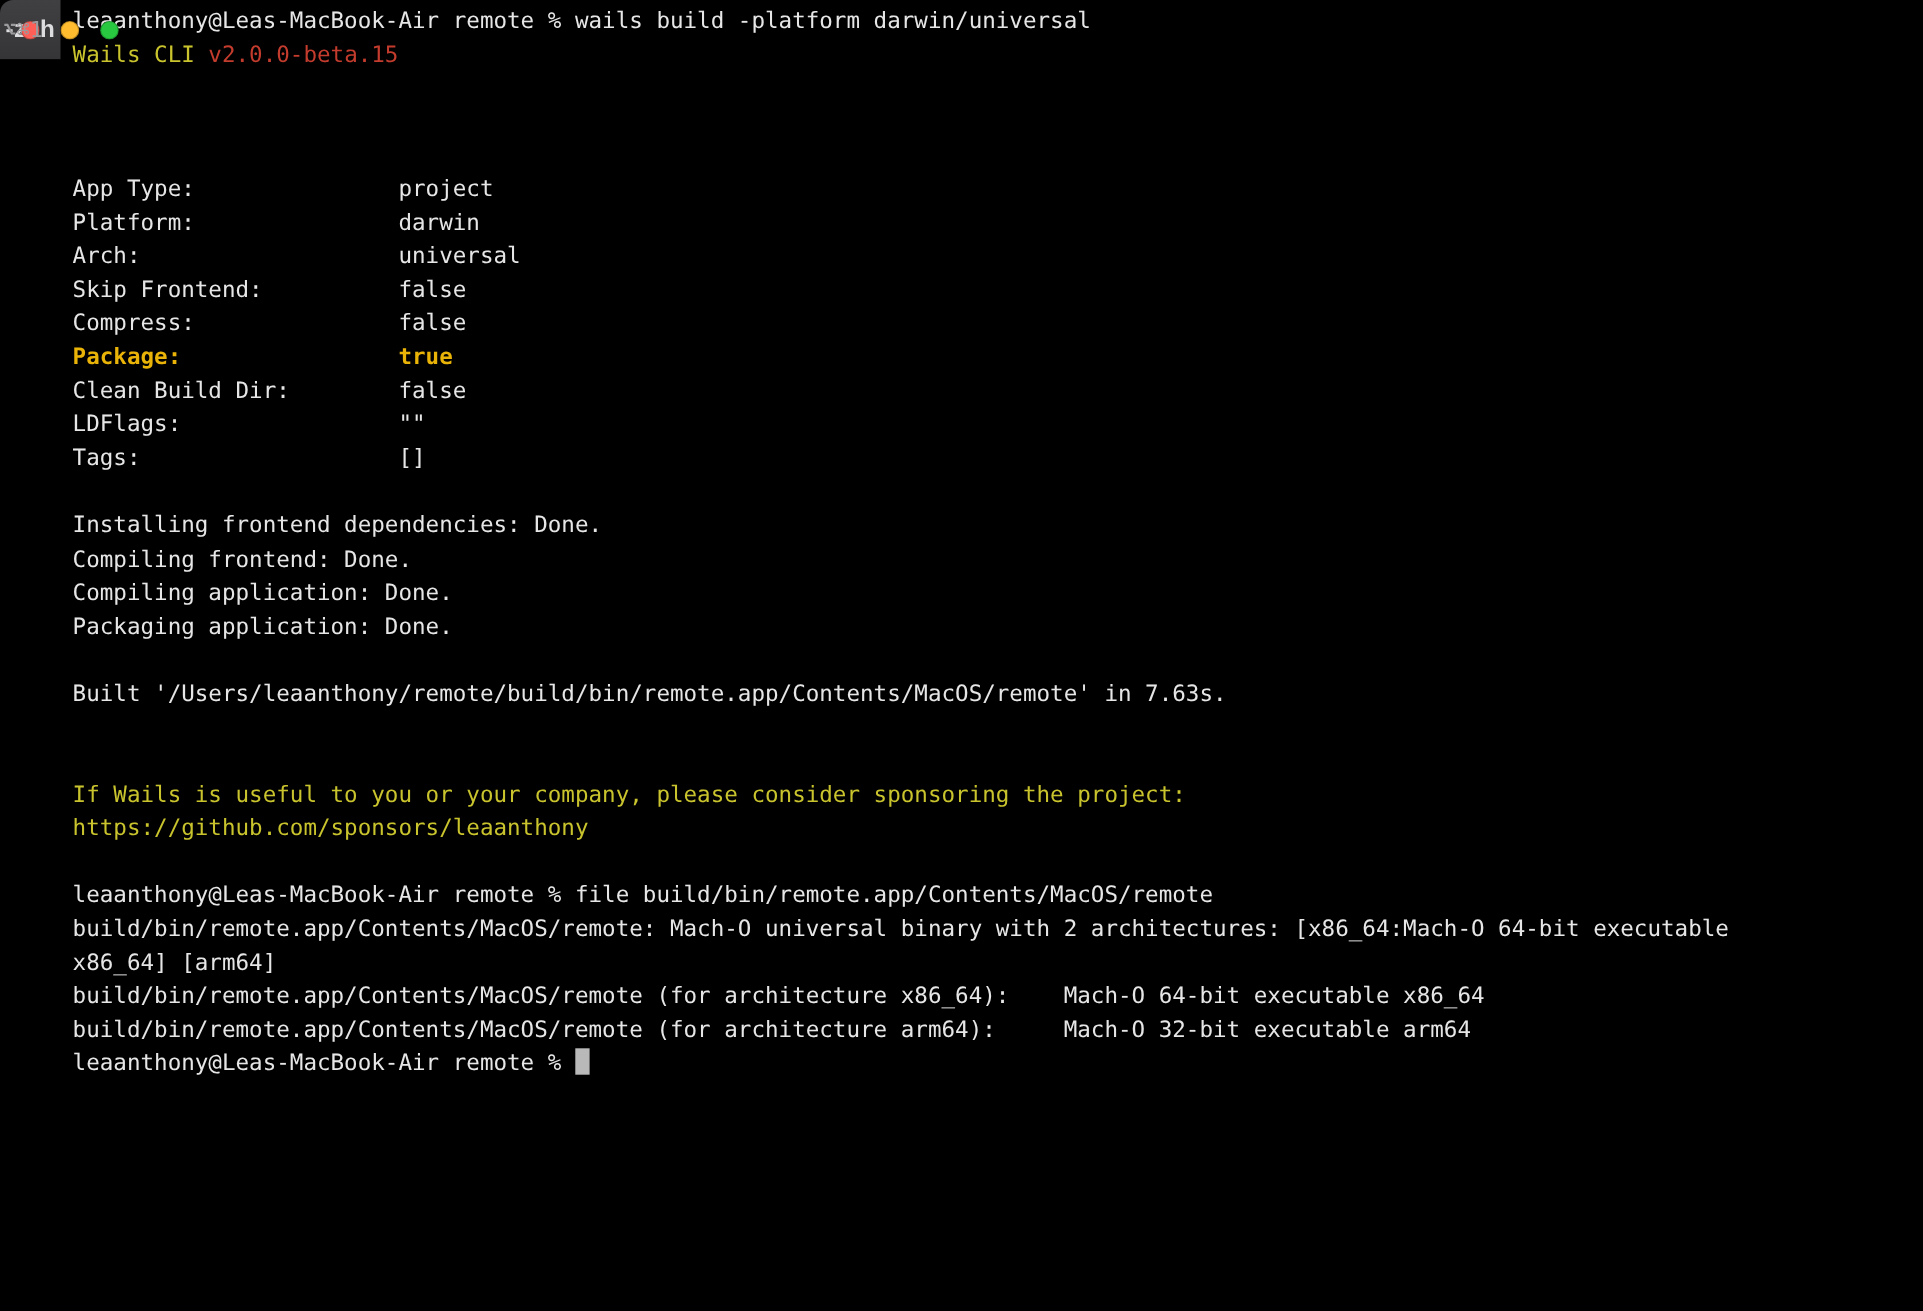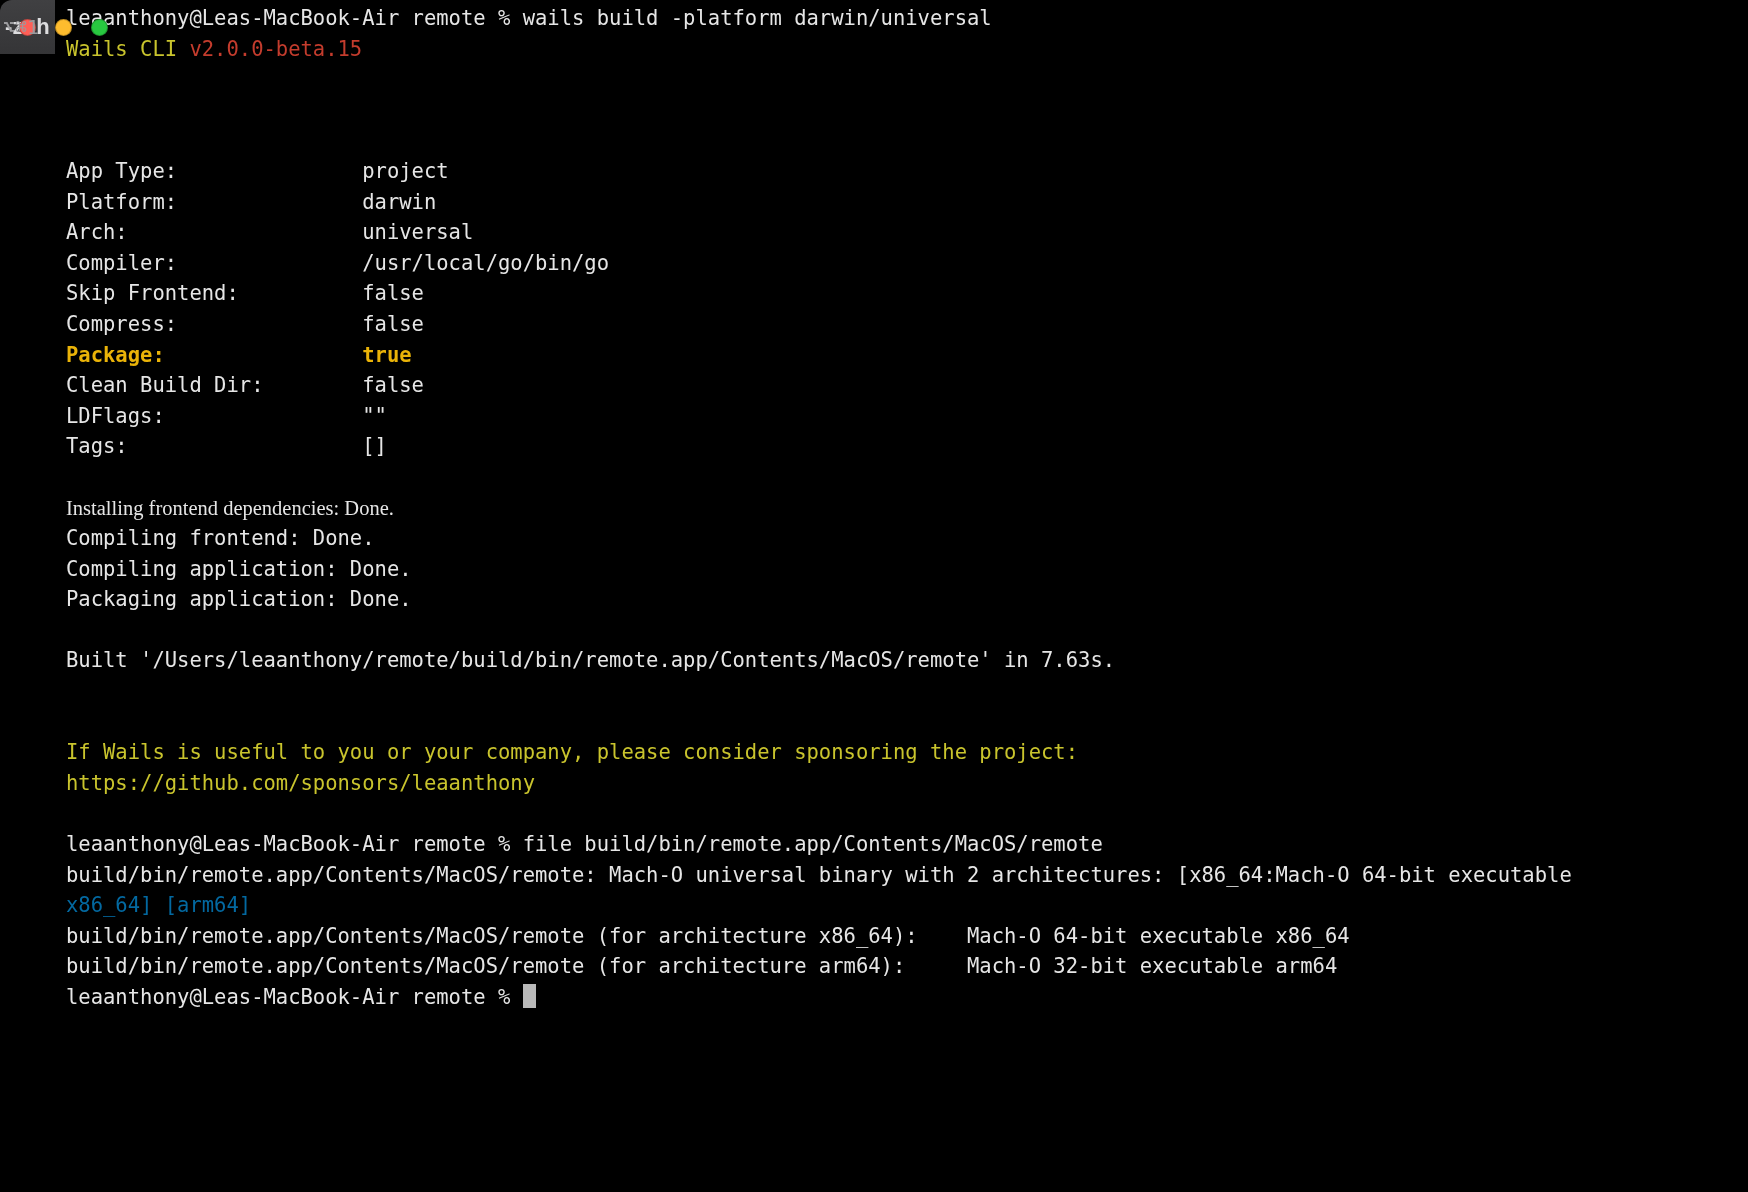--- a/index.html
+++ b/index.html
@@ -76,39 +76,38 @@
   </div>
   <div class="terminal" style="background: rgb(0, 0, 0); color: rgb(230, 230, 230);">
       <div class="line"><span style="color: rgb(230, 230, 230);">leaanthony@Leas-MacBook-Air remote % wails build -platform darwin/universal</span></div>
       <div class="line"><span style="color: rgb(201, 196, 45);">Wails CLI </span><span style="color: rgb(196, 60, 45);">v2.0.0-beta.15</span></div>
       <div class="line"></div>
       <div class="line"></div>
       <div class="line"></div>
       <div class="line"><span style="color: rgb(230, 230, 230);">App Type:               project</span></div>
       <div class="line"><span style="color: rgb(230, 230, 230);">Platform:               darwin</span></div>
       <div class="line"><span style="color: rgb(230, 230, 230);">Arch:                   universal</span></div>
-      <div class="line"><span style="color: rgb(230, 230, 230);">Compiler:               /usr/local/go/bin/go</span></div>
       <div class="line"><span style="color: rgb(230, 230, 230);">Skip Frontend:          false</span></div>
       <div class="line"><span style="color: rgb(230, 230, 230);">Compress:               false</span></div>
       <div class="line"><span style="color: #eab308; font-weight: bold;">Package:                true</span></div>
       <div class="line"><span style="color: rgb(230, 230, 230);">Clean Build Dir:        false</span></div>
       <div class="line"><span style="color: rgb(230, 230, 230);">LDFlags:                ""</span></div>
       <div class="line"><span style="color: rgb(230, 230, 230);">Tags:                   []</span></div>
       <div class="line"></div>
-      <div class="line"><span style="color: rgb(230, 230, 230); font-family: Liberation Serif, serif;">Installing frontend dependencies: Done.</span></div>
+      <div class="line"><span style="color: rgb(230, 230, 230);">Installing frontend dependencies: Done.</span></div>
       <div class="line"><span style="color: rgb(230, 230, 230);">Compiling frontend: Done.</span></div>
       <div class="line"><span style="color: rgb(230, 230, 230);">Compiling application: Done.</span></div>
       <div class="line"><span style="color: rgb(230, 230, 230);">Packaging application: Done.</span></div>
       <div class="line"></div>
       <div class="line"><span style="color: rgb(230, 230, 230);">Built '/Users/leaanthony/remote/build/bin/remote.app/Contents/MacOS/remote' in 7.63s.</span></div>
       <div class="line"></div>
       <div class="line"></div>
       <div class="line"><span style="color: rgb(201, 196, 45);">If Wails is useful to you or your company, please consider sponsoring the project:</span></div>
       <div class="line"><span style="color: rgb(201, 196, 45);">https://github.com/sponsors/leaanthony</span></div>
       <div class="line"></div>
       <div class="line"><span style="color: rgb(230, 230, 230);">leaanthony@Leas-MacBook-Air remote % file build/bin/remote.app/Contents/MacOS/remote</span></div>
       <div class="line"><span style="color: rgb(230, 230, 230);">build/bin/remote.app/Contents/MacOS/remote: Mach-O universal binary with 2 architectures: [x86_64:Mach-O 64-bit executable</span></div>
-      <div class="line"><span style="color: #0369a1; text-align: right;">x86_64] [arm64]</span></div>
+      <div class="line"><span style="color: #e5e5e5; text-align: right;">x86_64] [arm64]</span></div>
       <div class="line"><span style="color: rgb(230, 230, 230);">build/bin/remote.app/Contents/MacOS/remote (for architecture x86_64):    Mach-O 64-bit executable x86_64</span></div>
       <div class="line"><span style="color: rgb(230, 230, 230);">build/bin/remote.app/Contents/MacOS/remote (for architecture arm64):     Mach-O 32-bit executable arm64</span></div>
       <div class="line"><span style="color: rgb(230, 230, 230);">leaanthony@Leas-MacBook-Air remote % </span><span class="cursor" style="background: rgb(185, 185, 185);"></span></div>
     </div>
 </div>
 
 </body></html>

